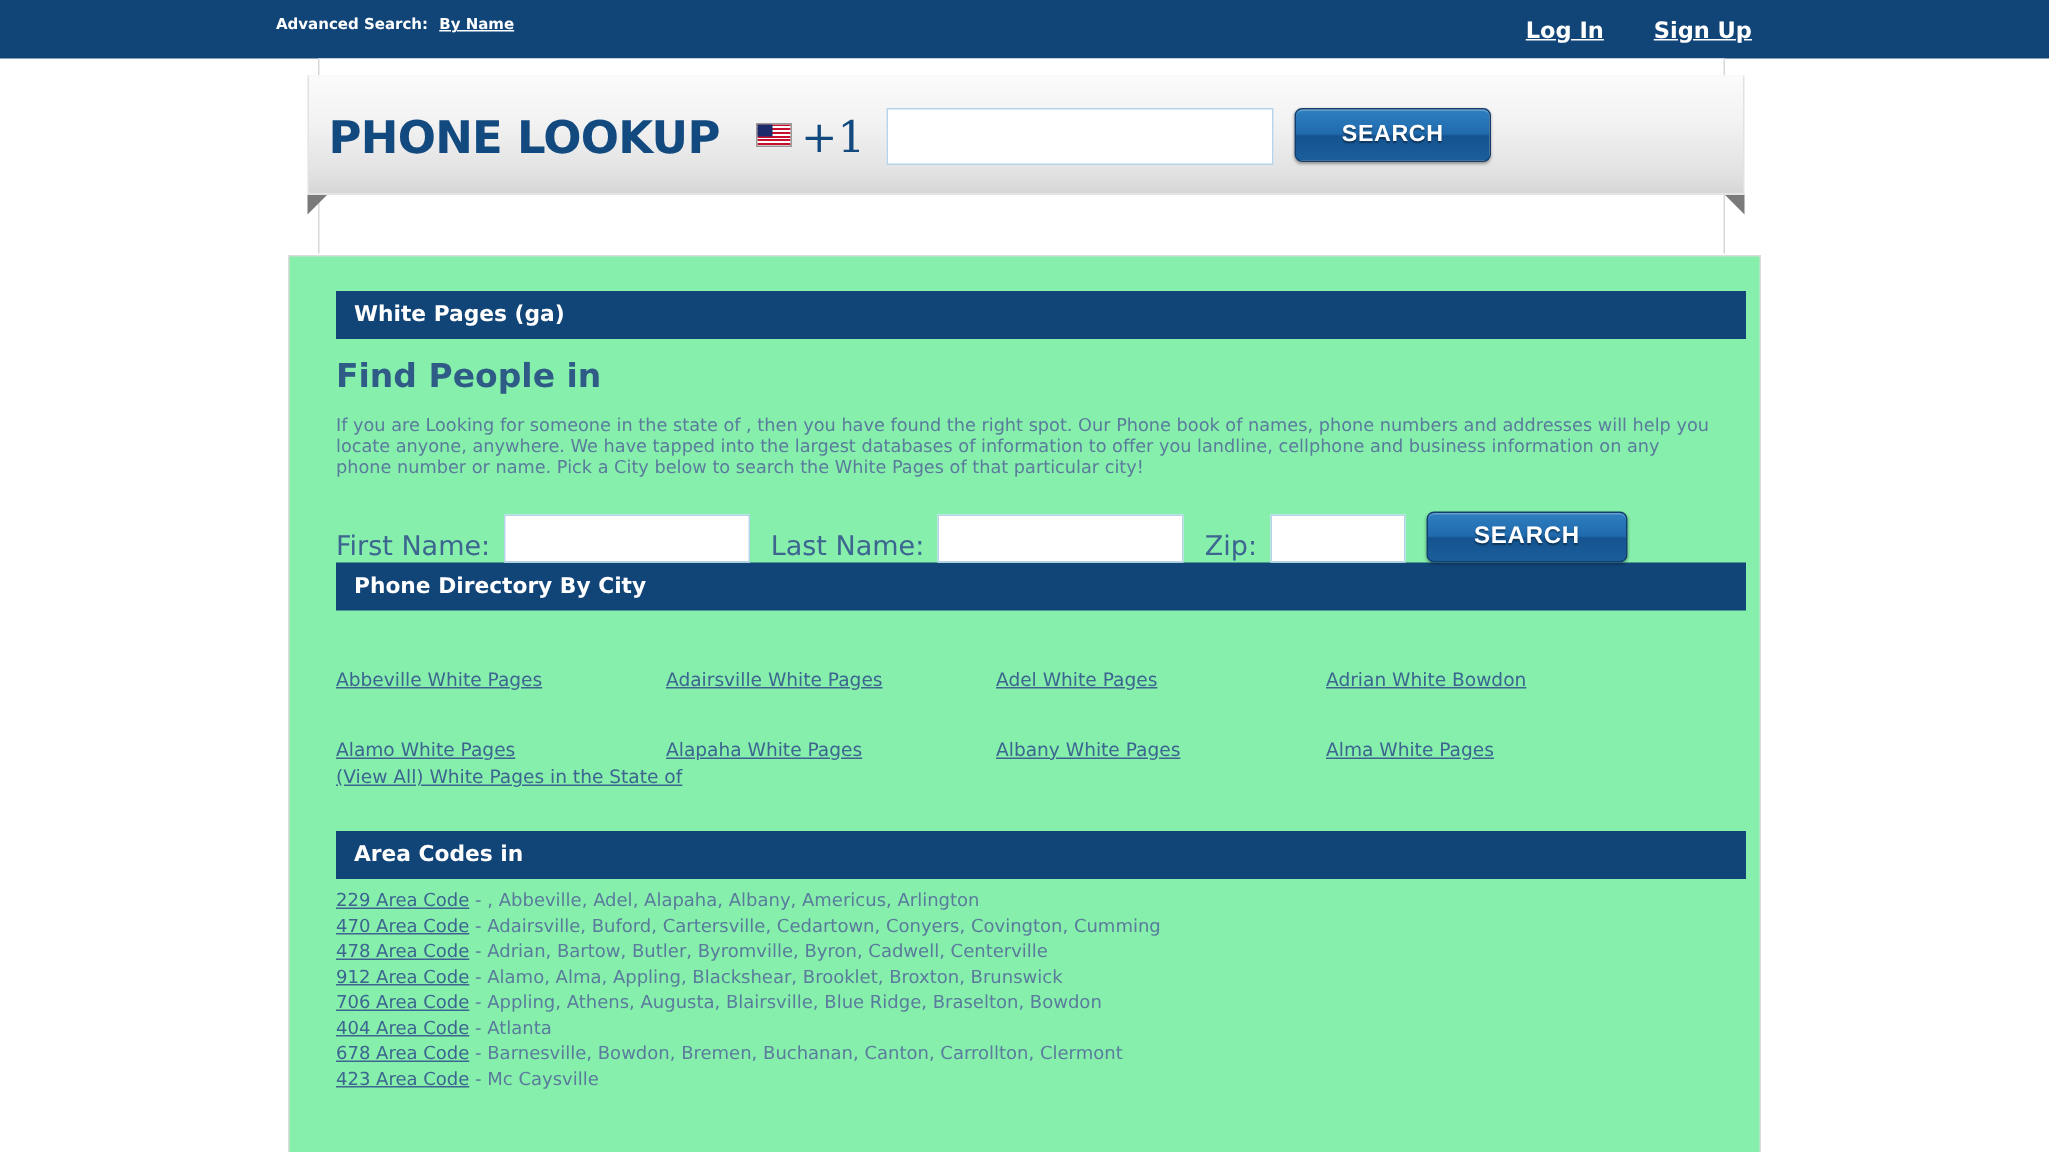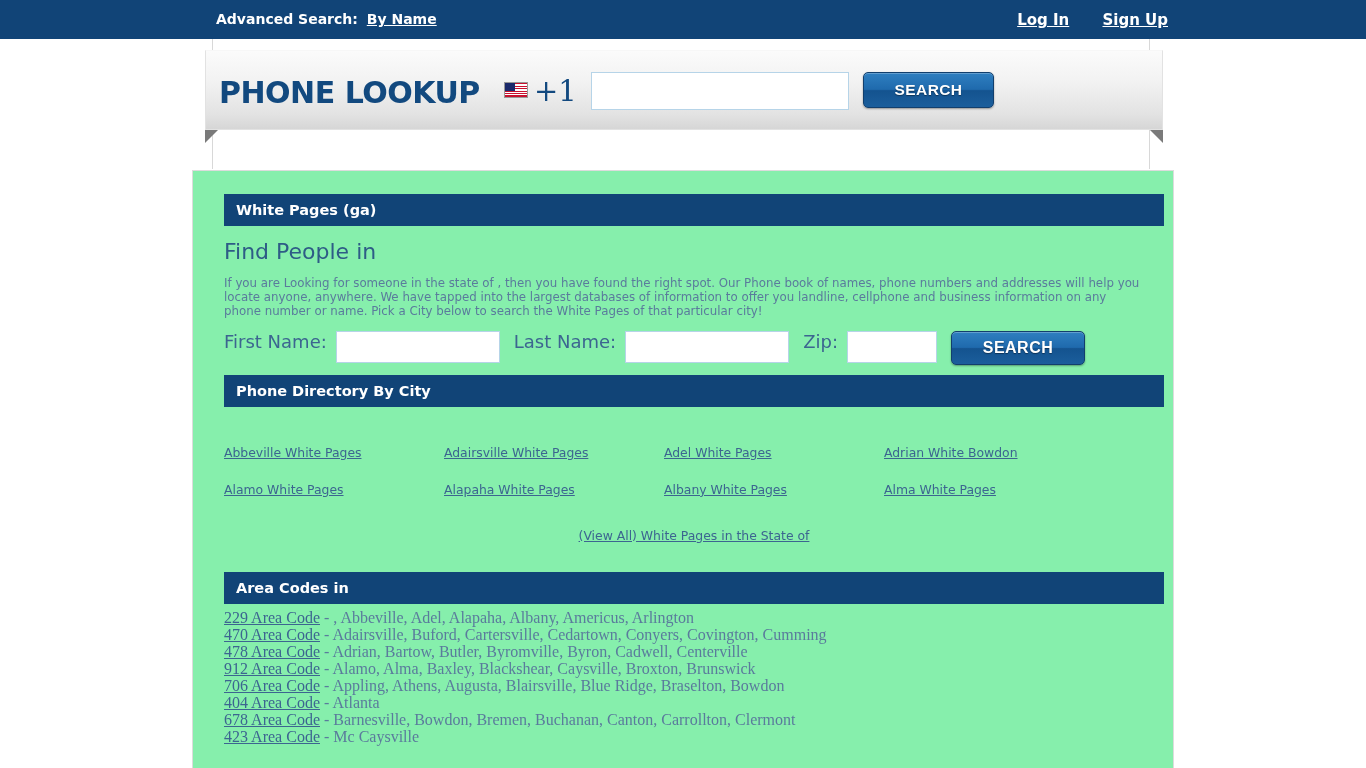--- a/index.html
+++ b/index.html
@@ -12,22 +12,22 @@
   }
 
   
   .topbar {
     position: absolute; top: 0; left: 0;
     width: 1366px; height: 39px;
     background: #114477;
     color: #ffffff;
   }
   .topbar-left {
-    position: absolute; left: 216px; top: 11px;
-    font-size: 14px; font-weight: bold; color: #ffffff;
+    position: absolute; left: 184px; top: 11px;
+    font-size: 10px; font-weight: bold; color: #ffffff;
     white-space: nowrap;
   }
   .topbar-left .lbl { color:#ffffff; }
   .topbar-left a {
     color: #ffffff; text-decoration: underline; margin-left: 4px;
   }
   .topbar-right {
     position: absolute; right: 198px; top: 11px;
     font-size: 15px; font-weight: bold;
     white-space: nowrap;
@@ -128,34 +128,34 @@
     background: #114477;
     color: #ffffff;
     height: 32px; line-height: 32px;
     padding-left: 12px;
     font-size: 14.5px; font-weight: bold;
     font-family: "DejaVu Sans", "Liberation Sans", sans-serif;
   }
 
   .h1 {
     margin: 13px 0 0 0;
-    font-size: 22px; font-weight: normal; color: #2e5c86;
+    font-size: 22px; font-weight: bold; color: #2e5c86;
     font-family: "DejaVu Sans", "Liberation Sans", sans-serif;
   }
 
   .intro {
     font-size: 11.8px; line-height: 14px; color: #5a7b9c;
     width: 918px;
   }
 
   
   .namerow {
     margin-top: 13px;
     height: 44px;
-    display: flex; align-items: flex-start;
+    display: flex; align-items: flex-end;
     gap: 0;
   }
   .namerow .lab {
     font-size: 18px; color: #3c6590; margin-right: 9px;
     font-family: "DejaVu Sans", "Liberation Sans", sans-serif;
   }
   .namerow input[type=text] {
     height: 32px; border: 1px solid #b6d4e8; background:#fff;
     font-size: 14px; padding: 0 6px; outline: none; color:#333;
   }
@@ -170,43 +170,42 @@
     cursor: pointer;
     box-shadow: 0 1px 2px rgba(0,0,0,.35), inset 0 1px 0 rgba(255,255,255,.25);
     text-shadow: 0 1px 1px rgba(0,0,0,.4);
   }
 
   
   .citygrid {
     margin-top: 38px;
     display: grid;
     grid-template-columns: 220px 220px 220px 220px;
-    row-gap: 22px;
+    row-gap: 32px;
   }
   .citygrid a {
     font-size: 12.4px; color: #3c6590; text-decoration: underline;
   }
   .viewall {
-    margin-top: 28px; text-align: center;
+    text-align: left;
   }
   .viewall a {
     font-size: 12.4px; color: #3c6590; text-decoration: underline;
   }
 
   
   .ac-wrap { margin-top: 28px; }
   .ac-lead {
     margin-top: 19px;
     font-size: 11.8px; color: #5a7b9c;
   }
   .ac-list { margin-top: 8px; }
   .ac-row {
-    font-size: 16px; color: #5a7b9c; line-height: 12px;
+    font-size: 12px; color: #5a7b9c; line-height: 12px;
     white-space: nowrap;
-    font-family: Liberation Serif, serif;
   }
   .ac-row a { color: #3c6590; text-decoration: underline; }
   .ac-gap { height: 5px; }
 </style>
 </head>
 <body>
 
 <div class="topbar">
   <div class="topbar-left">
     <span class="lbl">Advanced Search:</span>
@@ -283,21 +282,21 @@
           <span>- Adairsville, Buford, Cartersville, Cedartown, Conyers, Covington, Cumming</span>
         </div>
         <div class="ac-gap"></div>
         <div class="ac-row">
           <a href="#">478 Area Code</a>
           <span>- Adrian, Bartow, Butler, Byromville, Byron, Cadwell, Centerville</span>
         </div>
         <div class="ac-gap"></div>
         <div class="ac-row">
           <a href="#">912 Area Code</a>
-          <span>- Alamo, Alma, Baxley, Blackshear, Caysville, Broxton, Brunswick</span>
+          <span>- Alamo, Alma, Appling, Blackshear, Brooklet, Broxton, Brunswick</span>
         </div>
         <div class="ac-gap"></div>
         <div class="ac-row">
           <a href="#">706 Area Code</a>
           <span>- Appling, Athens, Augusta, Blairsville, Blue Ridge, Braselton, Bowdon</span>
         </div>
         <div class="ac-gap"></div>
         <div class="ac-row">
           <a href="#">404 Area Code</a>
           <span>- Atlanta</span>

